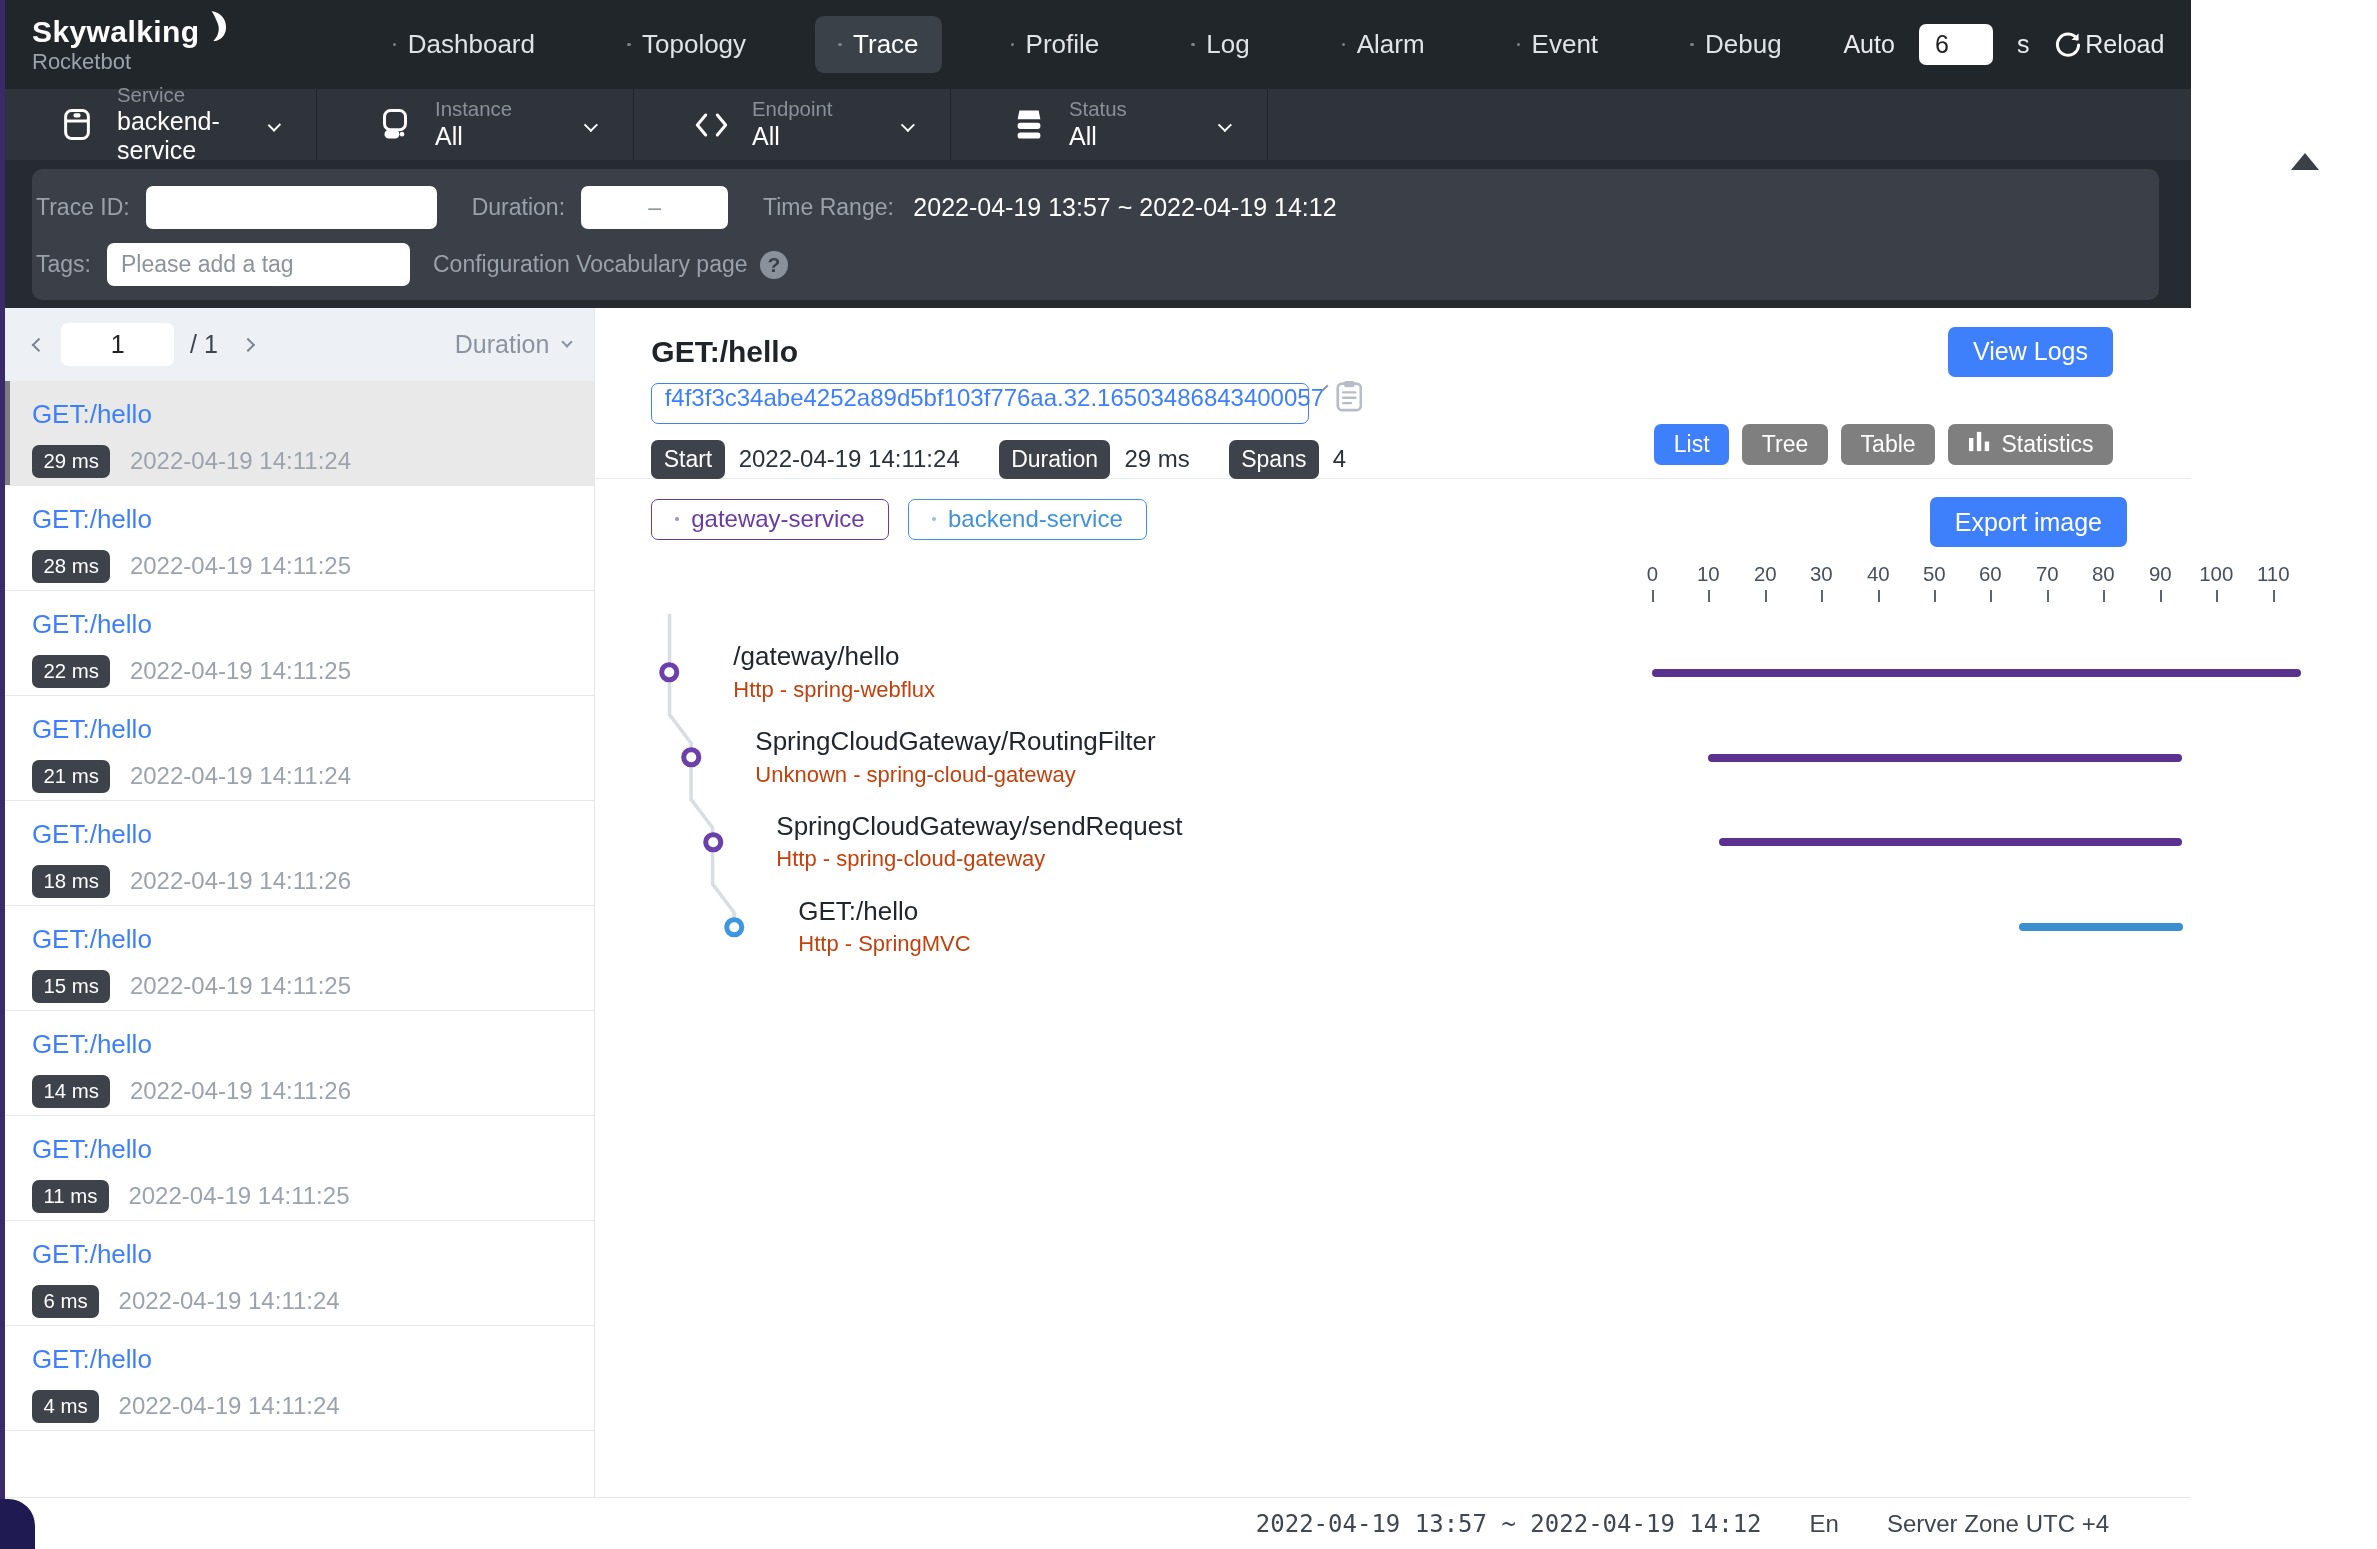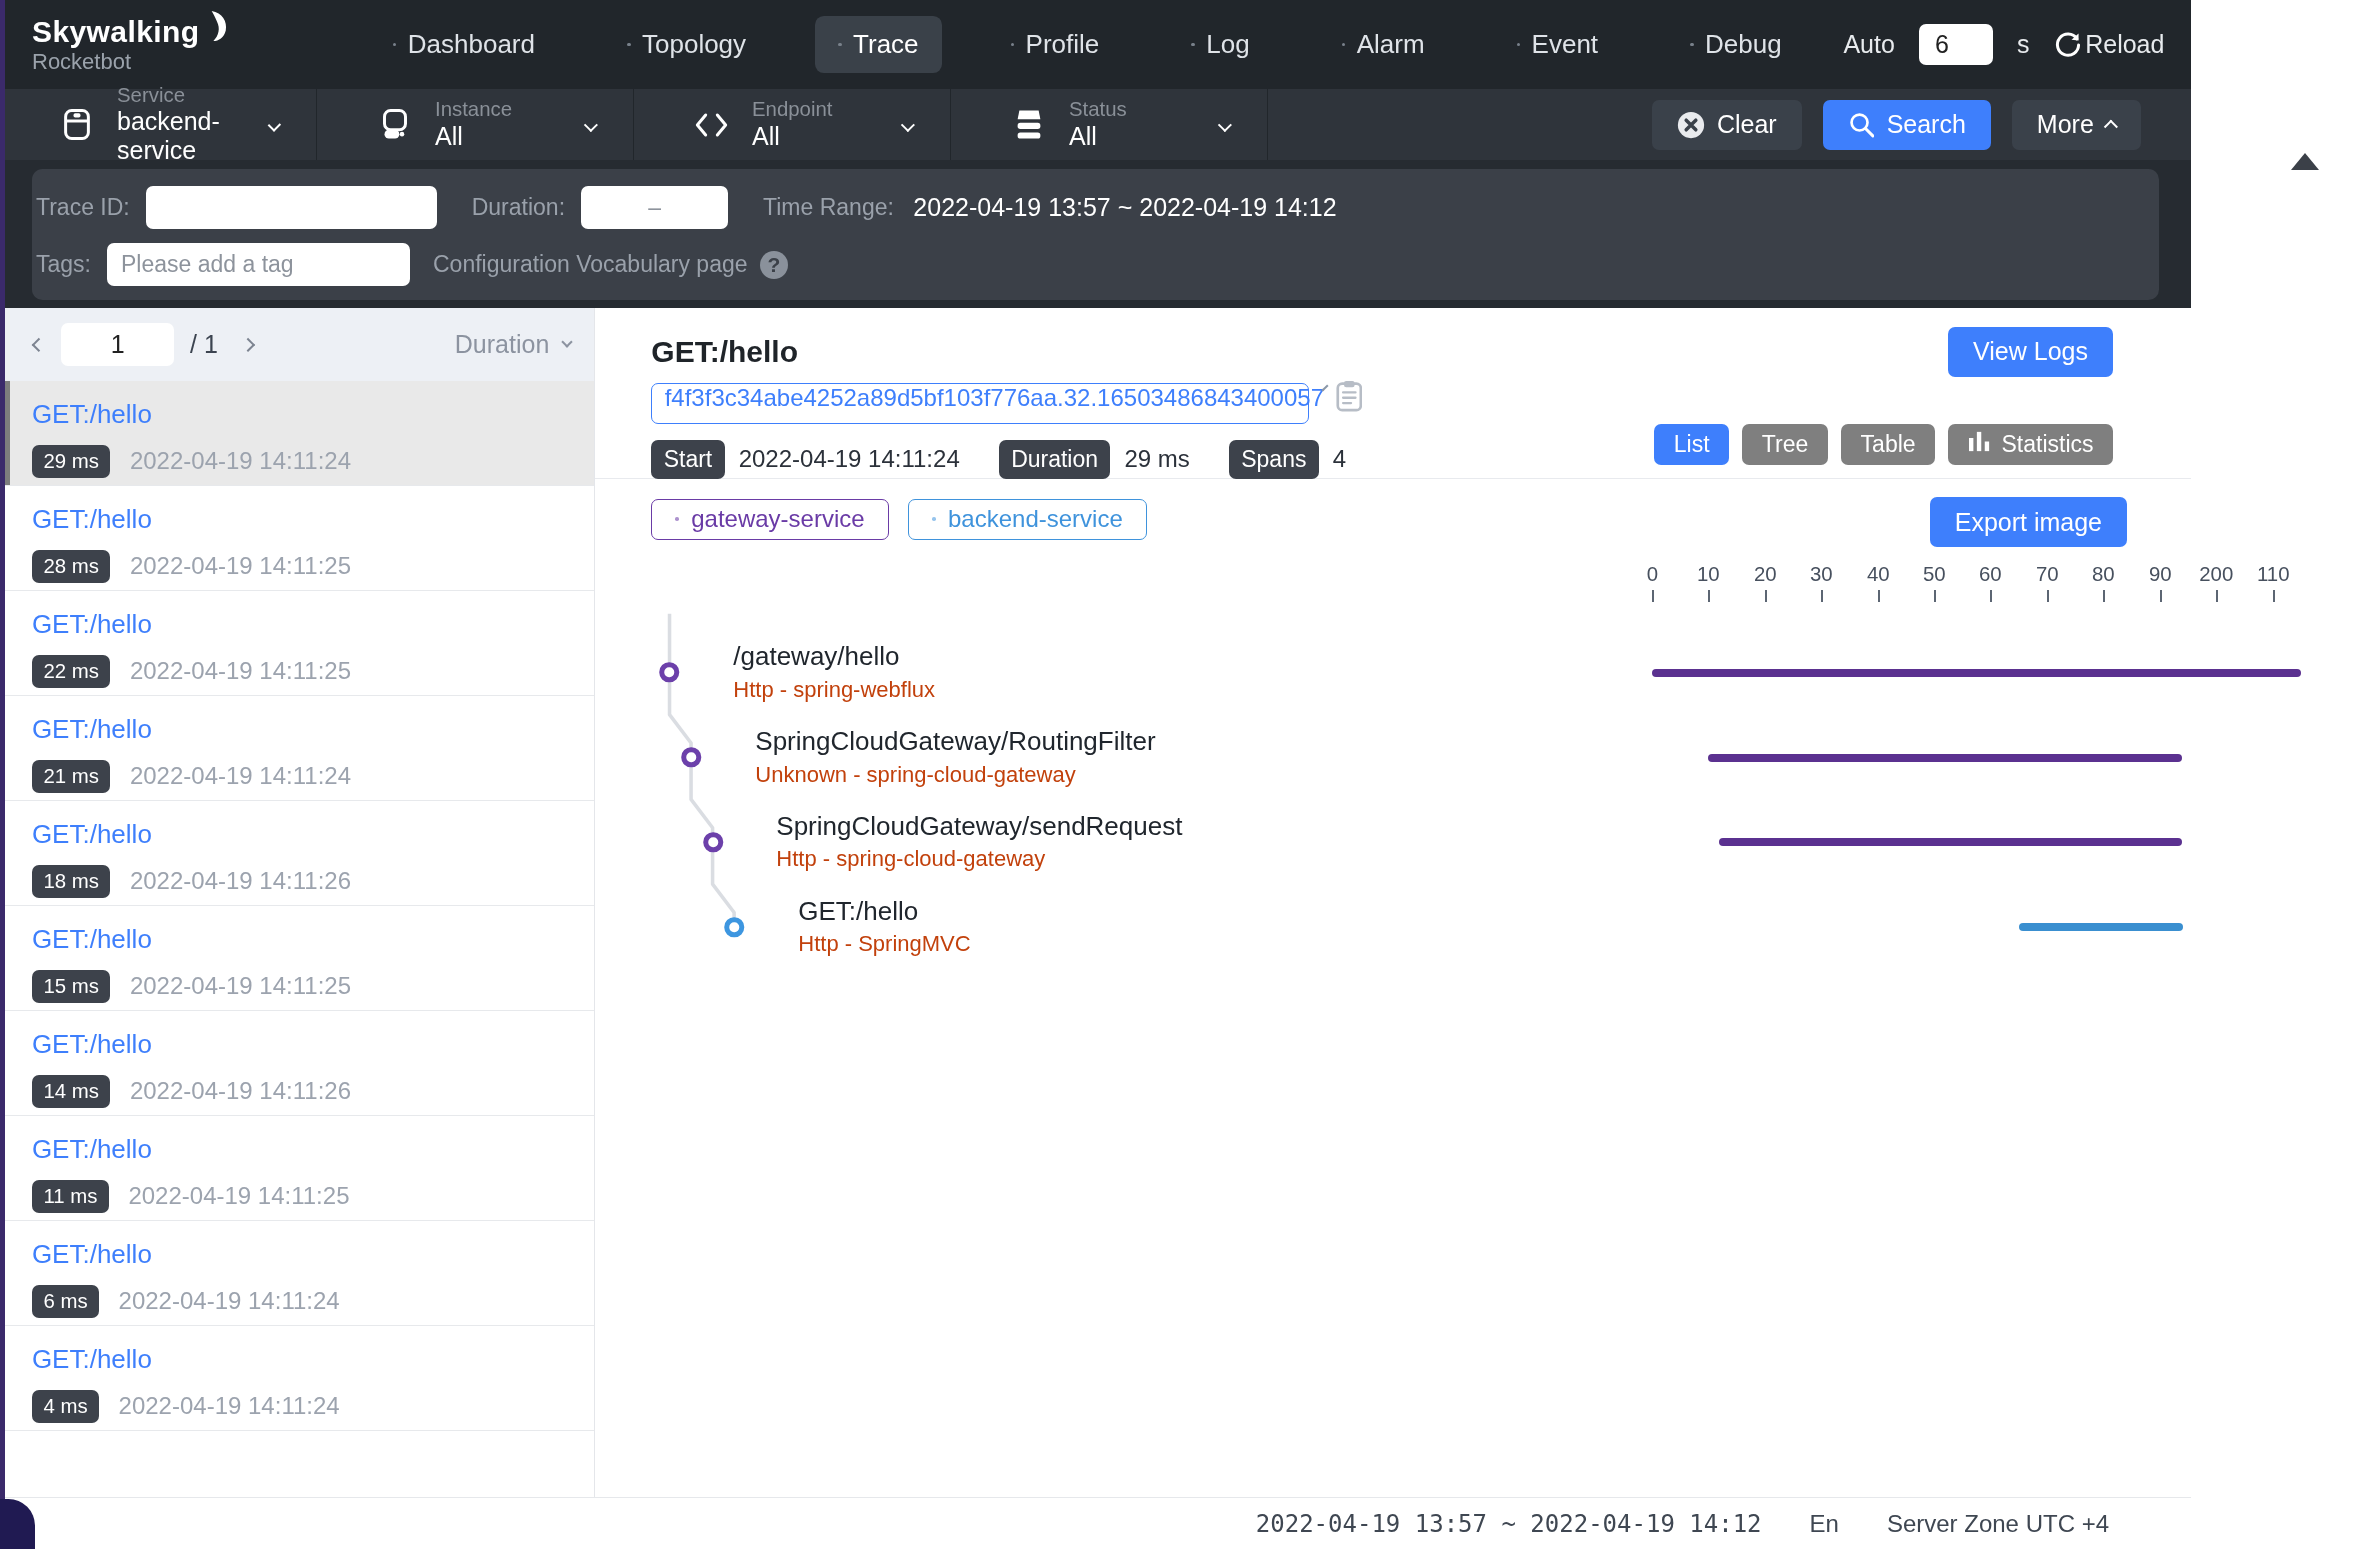--- a/index.html
+++ b/index.html
@@ -214,40 +214,20 @@
               <rect x="5" y="29" width="26" height="7" rx="3" fill="#fff"></rect>
             </svg>
           </span>
           <span class="filter-texts">
             <span class="filter-label">Status</span>
             <span class="filter-value">All</span>
           </span>
           <span class="chev down"></span>
         </div>
       </div>
-    <div class="filter-buttons">
-      <button class="btn dark">
-        <svg width="28" height="28" viewBox="0 0 32 32">
-          <circle cx="16" cy="16" r="15" fill="#e9ebee"></circle>
-          <path d="M10.5 10.5 L21.5 21.5 M21.5 10.5 L10.5 21.5" stroke="#3a414a" stroke-width="4" stroke-linecap="round"></path>
-        </svg>
-        <span>Clear</span>
-      </button>
-      <button class="btn blue">
-        <svg width="26.6" height="26.6" viewBox="0 0 30 30">
-          <circle cx="13" cy="13" r="9" fill="none" stroke="#fff" stroke-width="3"></circle>
-          <path d="M20 20 L28 28" stroke="#fff" stroke-width="3.4" stroke-linecap="round"></path>
-        </svg>
-        <span>Search</span>
-      </button>
-      <button class="btn dark">
-        <span>More</span>
-        <span class="chev up" style="margin-top:5.3px"></span>
-      </button>
-    </div>
   </section>
 
   <section class="advanced">
     <div class="adv-panel">
       <div class="more-caret"></div>
       <div class="adv-row">
         <span class="adv-label">Trace ID:</span>
         <input class="adv-input" style="width: 291px; margin-left: 16px;">
         <span class="adv-label" style="margin-left:35px">Duration:</span>
         <input class="adv-input" id="duration-input" style="width: 147px; margin-left: 16px;" placeholder="–">
@@ -421,21 +401,21 @@
           <span class="tick-label" style="left: 1339px; top: 255px;">50</span>
           <span class="tick-mark" style="left: 1339px; top: 282px;"></span>
           <span class="tick-label" style="left: 1395px; top: 255px;">60</span>
           <span class="tick-mark" style="left: 1395px; top: 282px;"></span>
           <span class="tick-label" style="left: 1452px; top: 255px;">70</span>
           <span class="tick-mark" style="left: 1452px; top: 282px;"></span>
           <span class="tick-label" style="left: 1508px; top: 255px;">80</span>
           <span class="tick-mark" style="left: 1508px; top: 282px;"></span>
           <span class="tick-label" style="left: 1565px; top: 255px;">90</span>
           <span class="tick-mark" style="left: 1565px; top: 282px;"></span>
-          <span class="tick-label" style="left: 1621px; top: 255px;">200</span>
+          <span class="tick-label" style="left: 1621px; top: 255px;">100</span>
           <span class="tick-mark" style="left: 1621px; top: 282px;"></span>
           <span class="tick-label" style="left: 1678px; top: 255px;">110</span>
           <span class="tick-mark" style="left: 1678px; top: 282px;"></span>
           <span class="span-node" style="left: 74px; top: 364px; border: 5.3px solid rgb(108, 64, 170);"></span>
           <span class="span-title" style="left: 138px; top: 333px;">/gateway/hello</span>
           <span class="span-sub" style="left: 138px; top: 369px;">Http - spring-webflux</span>
           <span class="span-bar" style="left: 1057px; top: 361px; width: 649px; background: rgb(91, 49, 144);"></span>
           <span class="span-node" style="left: 96px; top: 449px; border: 5.3px solid rgb(108, 64, 170);"></span>
           <span class="span-title" style="left: 160px; top: 418px;">SpringCloudGateway/RoutingFilter</span>
           <span class="span-sub" style="left: 160px; top: 454px;">Unknown - spring-cloud-gateway</span>

